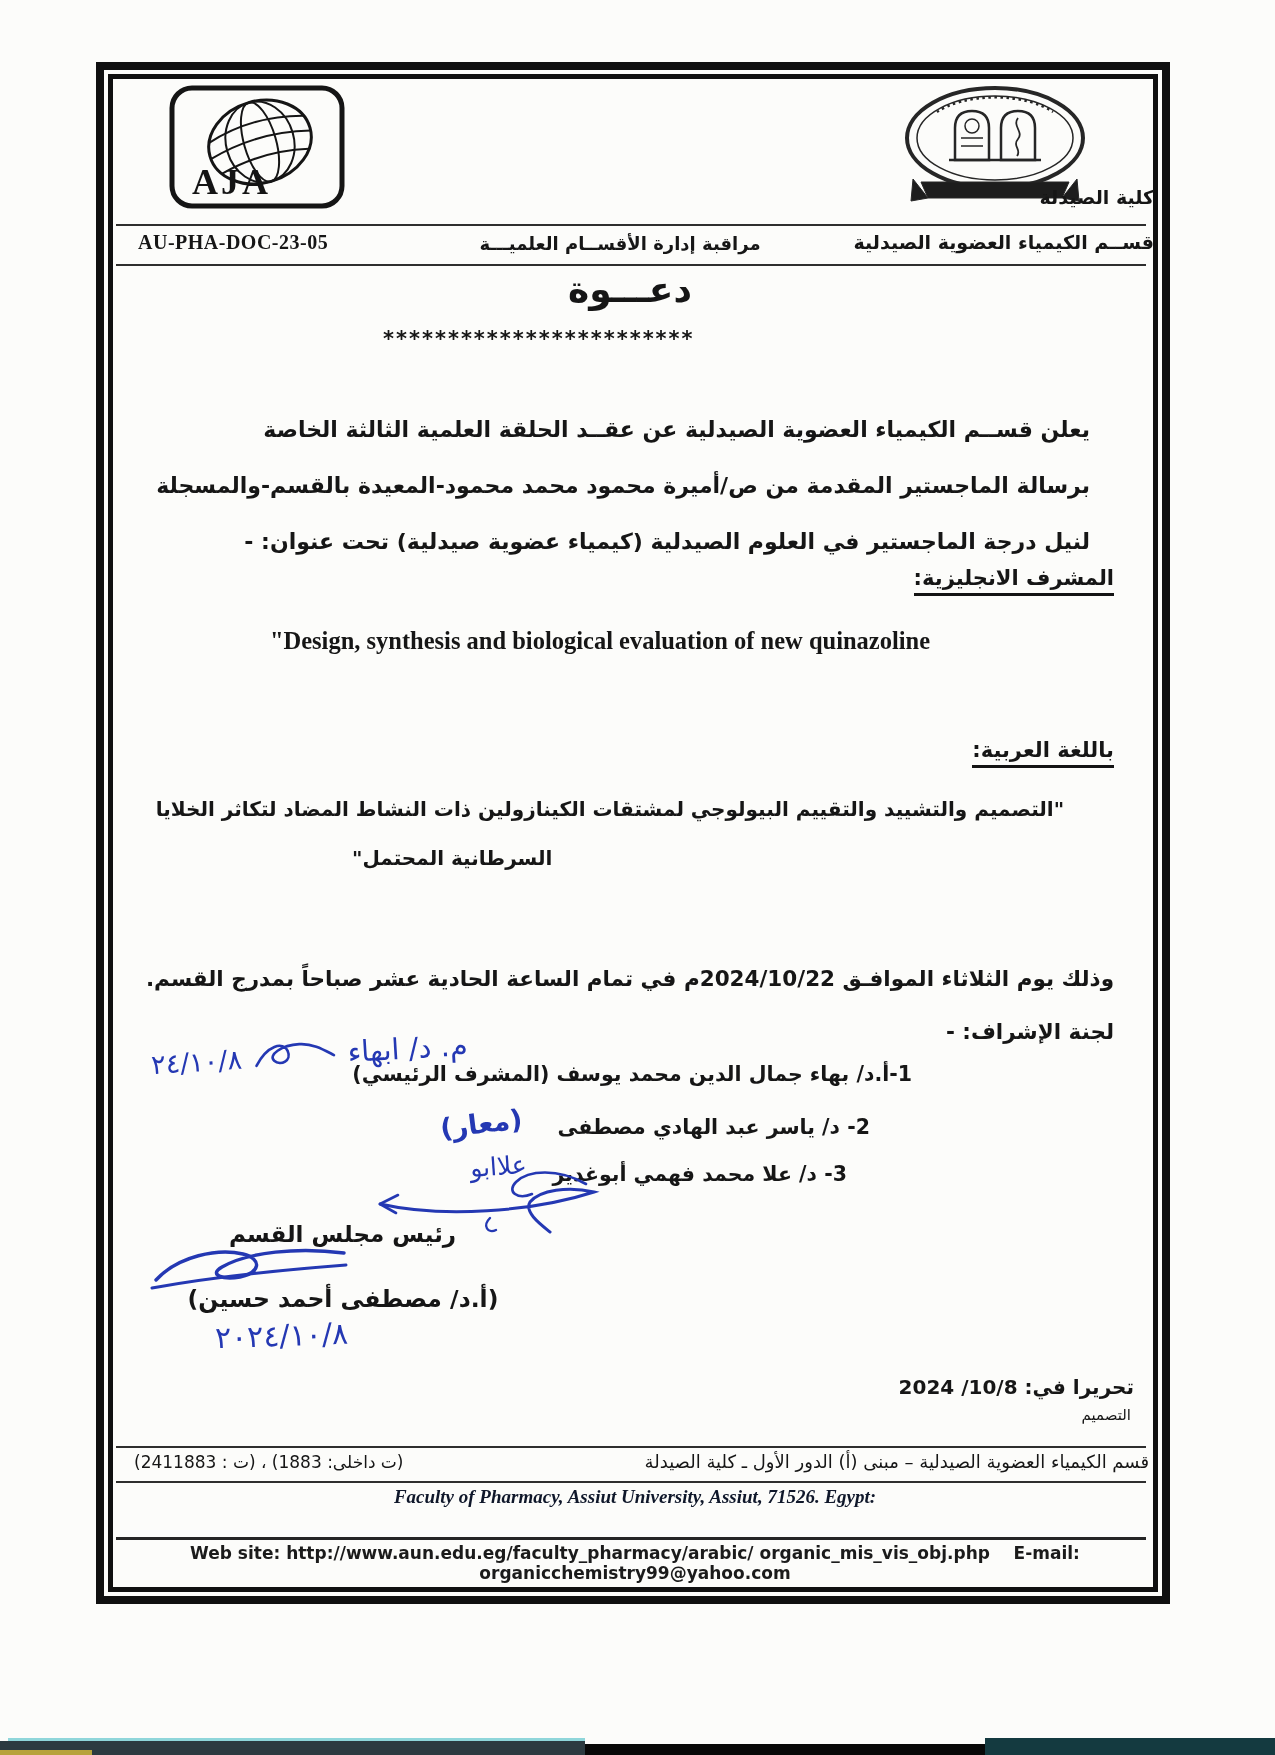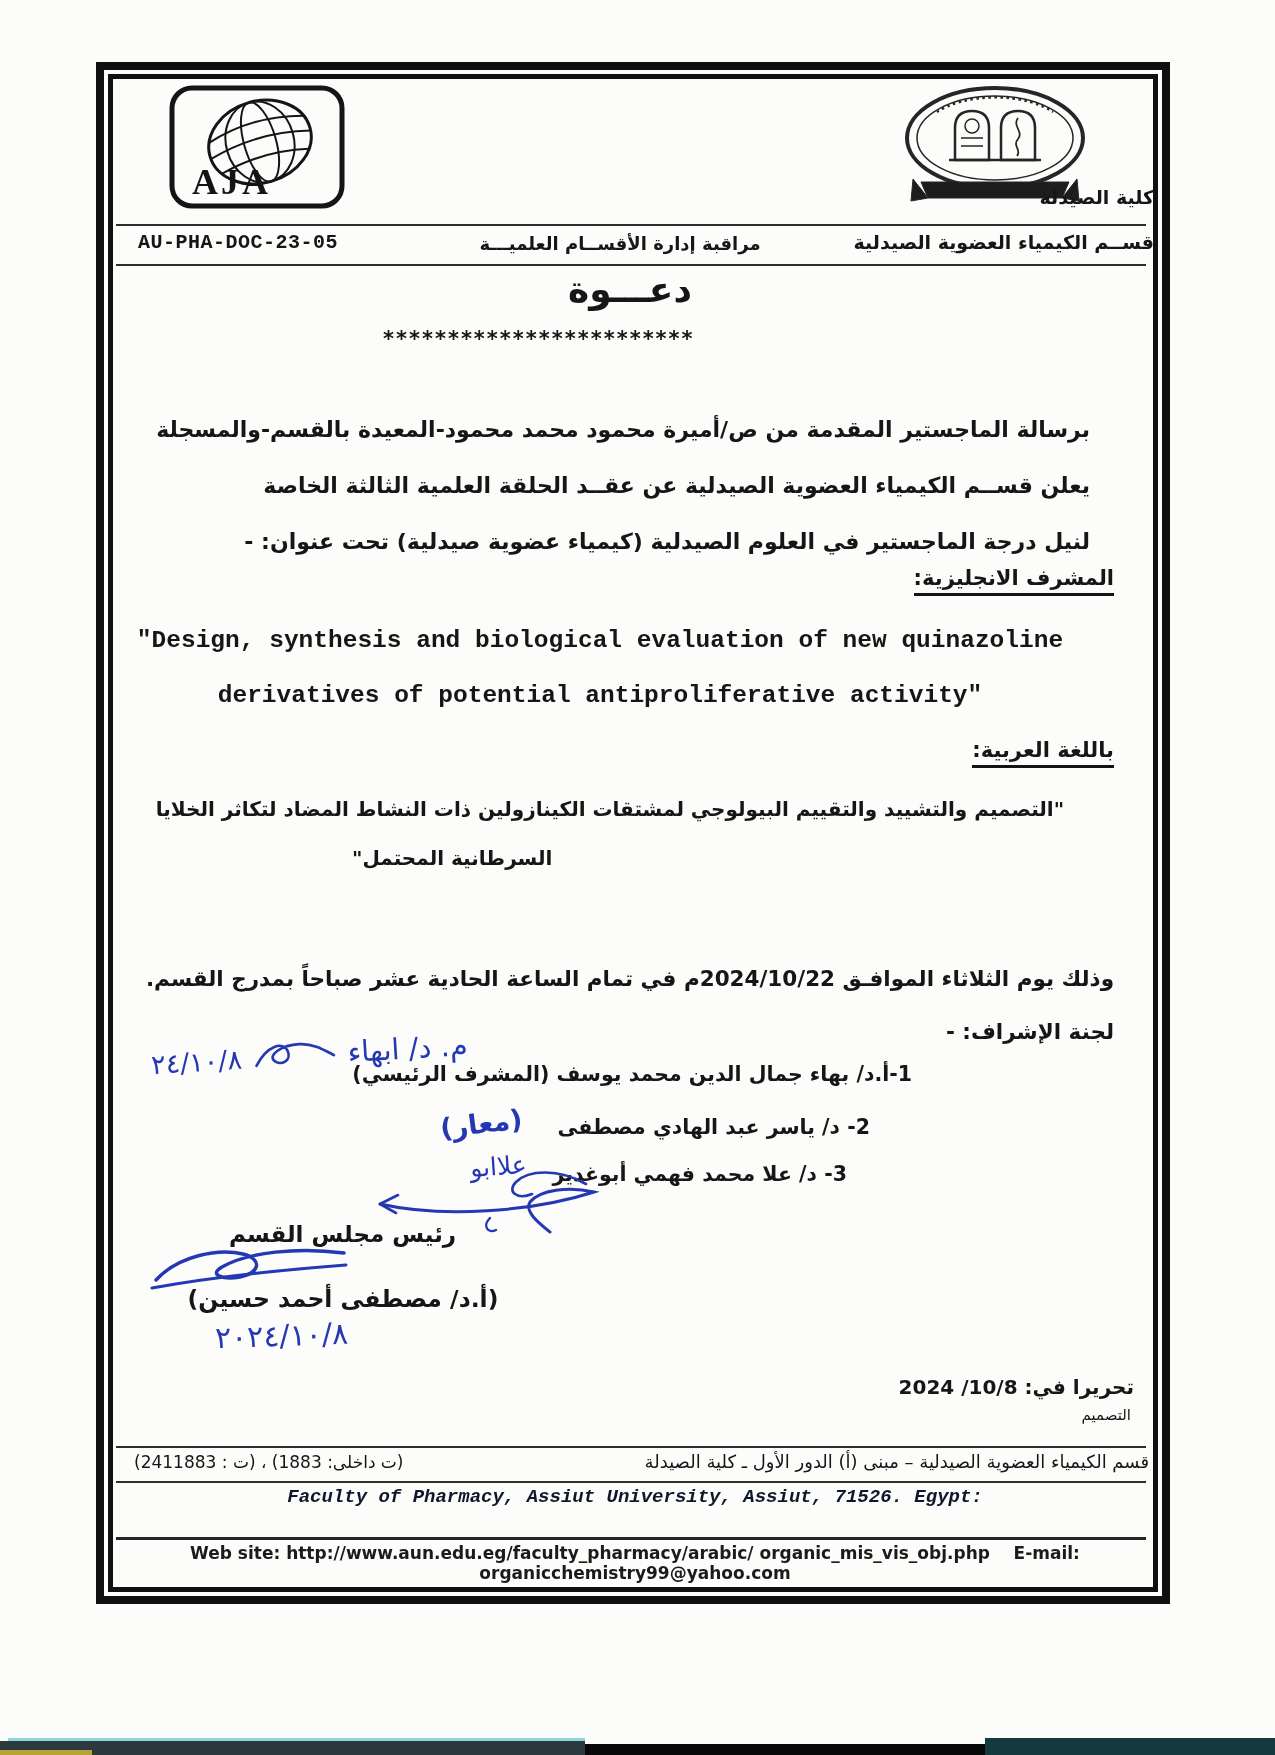--- a/index.html
+++ b/index.html
@@ -2,21 +2,21 @@
 <html><head>
 <meta charset="utf-8">
 <style>
   html,body{margin:0;padding:0;background:#e9e9e9;}
   .page{position:relative;width:1275px;height:1755px;background:#fcfcfa;overflow:hidden;
         font-family:"DejaVu Sans",sans-serif;color:#161616;padding-left:24px;}
   .abs{position:absolute;}
   .ar{direction:rtl;unicode-bidi:isolate;}
   .b{font-weight:bold;}
   .ctr{text-align:center;}
-  .serif{font-family:Liberation Mono, monospace;}
+  .serif{font-family:Liberation Serif, serif;}
   .hand{color:#2438b3;}
   .rule{position:absolute;height:0;border-top:2px solid #2e2e2e;}
   .rule-thick{border-top:3px solid #252525;}
   .frame-outer{position:absolute;left:96px;top:62px;width:1058px;height:1526px;border:8px solid #101010;}
   .frame-inner{position:absolute;inset:4px;border:5px solid #101010;}
   .underlined{border-bottom:3px solid #141414;padding-bottom:3px;}
   .sig-svg path{fill:none;stroke:#2438b3;stroke-linecap:round;}
   .seal-svg *{stroke:#262626;}
   .scanbar{position:absolute;}
 </style>
@@ -64,31 +64,30 @@
   <div class="abs ar b" style="right:145px;top:231px;font-size:19px;">قســم الكيمياء العضوية الصيدلية</div>
   <div class="abs ar b ctr" style="left:470px;top:233px;width:300px;font-size:18px;">مراقبة إدارة الأقســام العلميـــة</div>
   <div class="abs b serif" style="left:138px;top:231px;font-size:20px;letter-spacing:0.5px;">AU-PHA-DOC-23-05</div>
 
   <div class="rule" style="left:116px;top:264px;width:1030px;"></div>
 
   <div class="abs ar b ctr" style="left:140px;top:269px;width:980px;font-size:36px;letter-spacing:1px;">دعـــوة</div>
   <div class="abs b" style="left:383px;top:327px;font-size:21px;letter-spacing:2px;">************************</div>
 
   <div class="abs ar b" style="left:143px;top:402px;width:947px;font-size:22px;line-height:56px;text-align:right;">
+    <div>يعلن قســم الكيمياء العضوية الصيدلية عن عقــد الحلقة العلمية الثالثة الخاصة</div>
     <div>برسالة الماجستير المقدمة من ص/أميرة محمود محمد محمود-المعيدة بالقسم-والمسجلة</div>
-    <div>يعلن قســم الكيمياء العضوية الصيدلية عن عقــد الحلقة العلمية الثالثة الخاصة</div>
     <div>لنيل درجة الماجستير في العلوم الصيدلية (كيمياء عضوية صيدلية) تحت عنوان: -</div>
   </div>
 
   <div class="abs ar b" style="right:185px;top:566px;font-size:21px;">
     <span class="underlined">المشرف الانجليزية:</span>
   </div>
   <div class="abs b serif ctr" style="left:120px;top:613px;width:960px;font-size:24.5px;line-height:55px;">
     <div>"Design, synthesis and biological evaluation of new quinazoline</div>
-    <div>derivatives of potential antiproliferative activity"</div>
   </div>
 
   <div class="abs ar b" style="right:185px;top:738px;font-size:21px;">
     <span class="underlined">باللغة العربية:</span>
   </div>
   <div class="abs ar b ctr" style="left:120px;top:797px;width:980px;font-size:20px;">"التصميم والتشييد والتقييم البيولوجي لمشتقات الكينازولين ذات النشاط المضاد لتكاثر الخلايا</div>
   <div class="abs ar b" style="left:352px;top:846px;font-size:20px;">السرطانية المحتمل"</div>
 
   <div class="abs ar b" style="right:185px;top:966px;font-size:21.5px;">وذلك يوم الثلاثاء الموافـق 2024/10/22م في تمام الساعة الحادية عشر صباحاً بمدرج القسم.</div>
 

